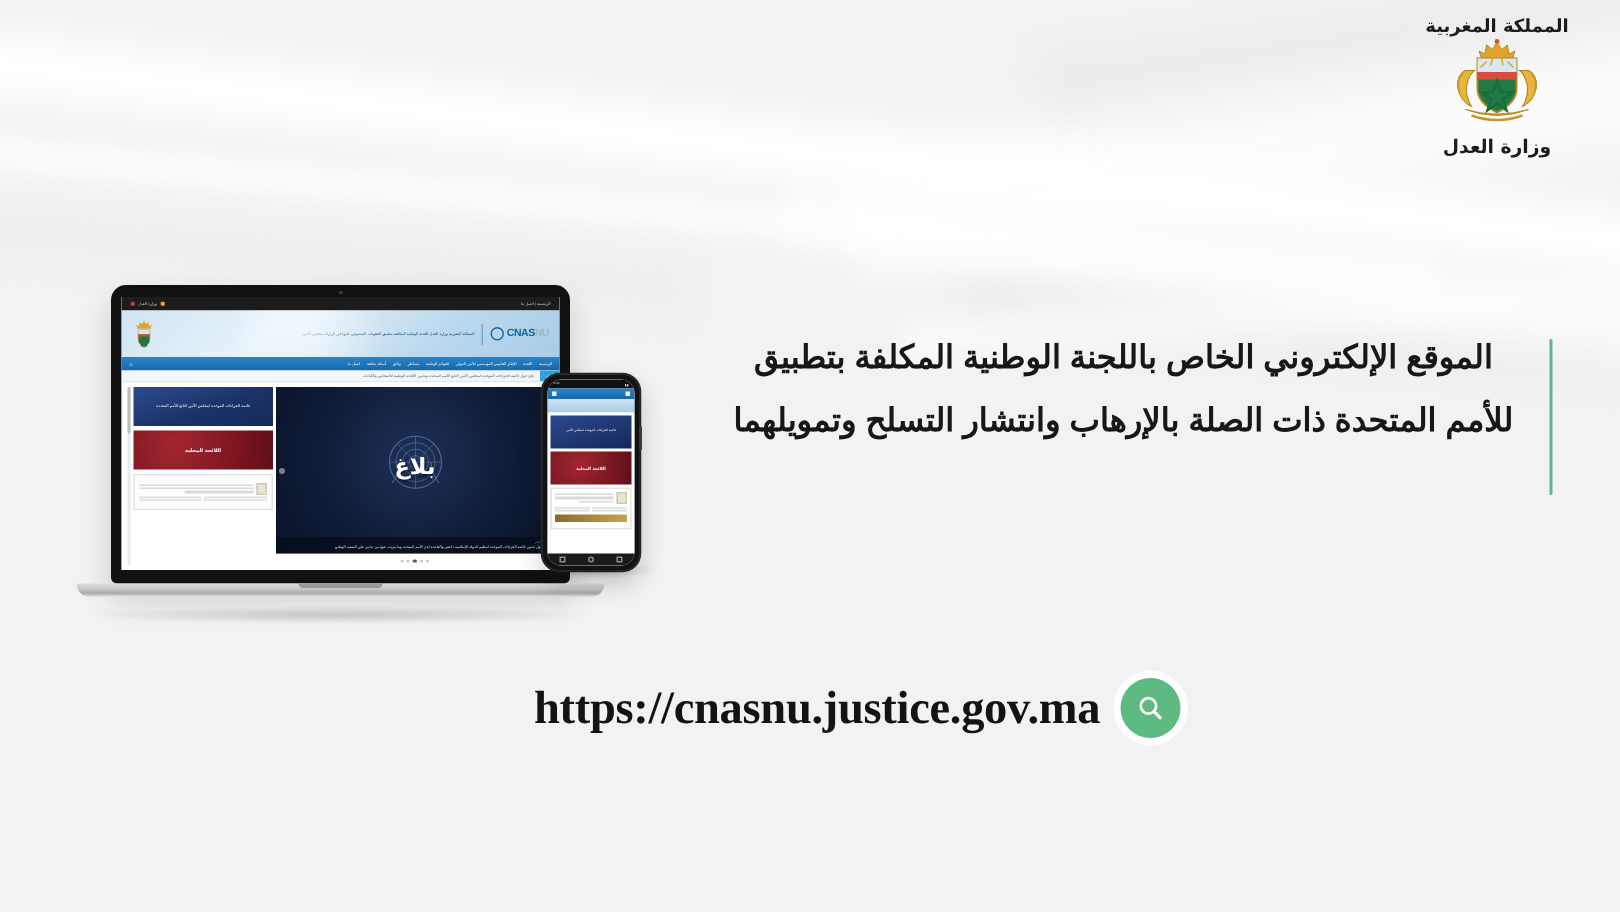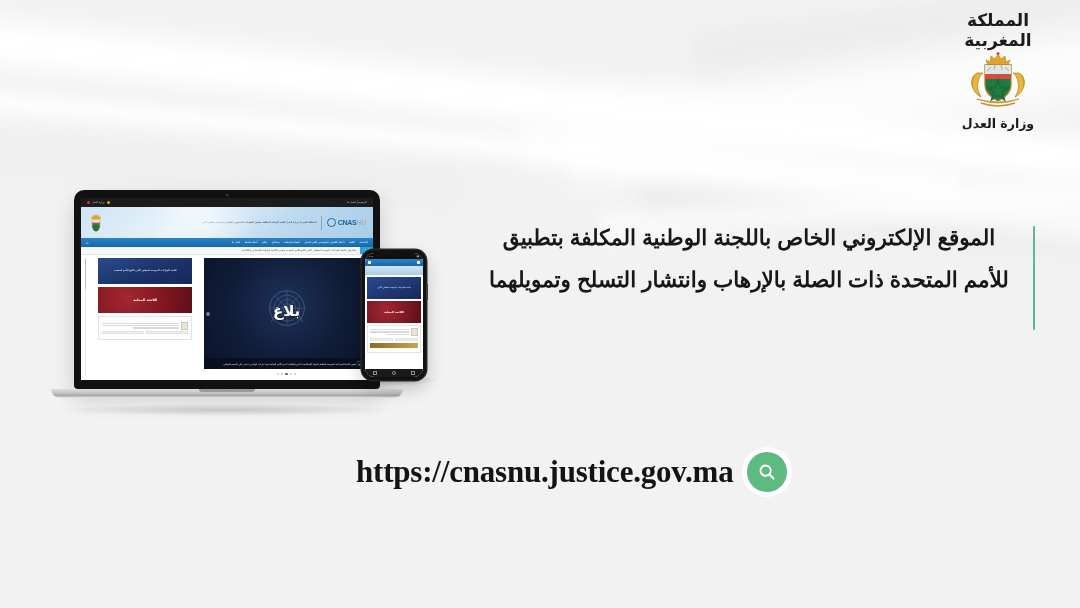--- a/index.html
+++ b/index.html
@@ -29,21 +29,21 @@
   .shade-b { left: 640px; top: 196px; width: 520px; height: 46px; transform: rotate(5deg); opacity:.75;}
   .shade-c { left: -60px; top: 150px; width: 520px; height: 40px; transform: rotate(5deg); opacity:.5;}
 
   
   .emblem { position: absolute; right: 22px; top: 10px; width: 120px; text-align: center; }
   .emblem-top, .emblem-bottom {
     font-family: "DejaVu Sans", sans-serif;
     color: #1b1b1b; font-weight: 700; direction: rtl;
     letter-spacing: .2px;
   }
-  .emblem-top { font-size: 17px; margin-bottom: 1px; }
+  .emblem-top { font-size: 12px; margin-bottom: 1px; }
   .emblem-bottom { font-size: 12.5px; margin-top: 1px; }
   .coat { width: 74px; height: 64px; margin: 0 auto; display: block; }
 
   
   .headline {
     position: absolute; right: 52px; top: 218px; width: 558px;
     direction: rtl; text-align: center;
     font-family: Liberation Sans, sans-serif;
     color: #171717;
     font-weight: 700;
@@ -133,21 +133,21 @@
   }
   .nav-items { display:flex; align-items:center; gap:4.5px; direction:rtl; }
   .nav-item { color:#fff; font-size:2.5px; white-space:nowrap; font-family:"DejaVu Sans",sans-serif;}
   .nav-home { color:#fff; font-size:4px; }
   .site-ticker {
     height: 8px; background:#f4f7f9; display:flex; align-items:center; direction:rtl;
     border-bottom:1px solid #e2e6e9;
   }
   .ticker-badge { background:#2fa3dd; color:#fff; font-size:2.5px; padding:1.6px 4px; white-space:nowrap; font-family:"DejaVu Sans",sans-serif;}
   .ticker-text { color:#4a5560; font-size:2.5px; padding:0 4px; white-space:nowrap; overflow:hidden; font-family:"DejaVu Sans",sans-serif;}
-  .site-body { flex:1; display:flex; direction:rtl; background:#fff; padding:3px 4px; gap:12px; }
+  .site-body { flex:1; display:flex; direction:rtl; background:#fff; padding:3px 4px; gap:2px; }
   .site-main { flex: 1 1 62%; display:flex; flex-direction:column; gap:2px; }
   .carousel {
     flex:1; background: radial-gradient(circle at 50% 42%, #1d3158 0%, #101d38 55%, #0a1329 100%);
     position:relative; display:flex; align-items:center; justify-content:center; overflow:hidden;
     min-height: 72px;
   }
   .un-emblem { position:absolute; width:52px; height:52px; opacity:.5; top:50%; left:50%; transform:translate(-50%,-58%); }
   .carousel-word {
     position:relative; color:#fff; font-family:"DejaVu Sans",sans-serif;
     font-size:15px; font-weight:700; direction:rtl; text-shadow:0 1px 2px rgba(0,0,0,.5);

